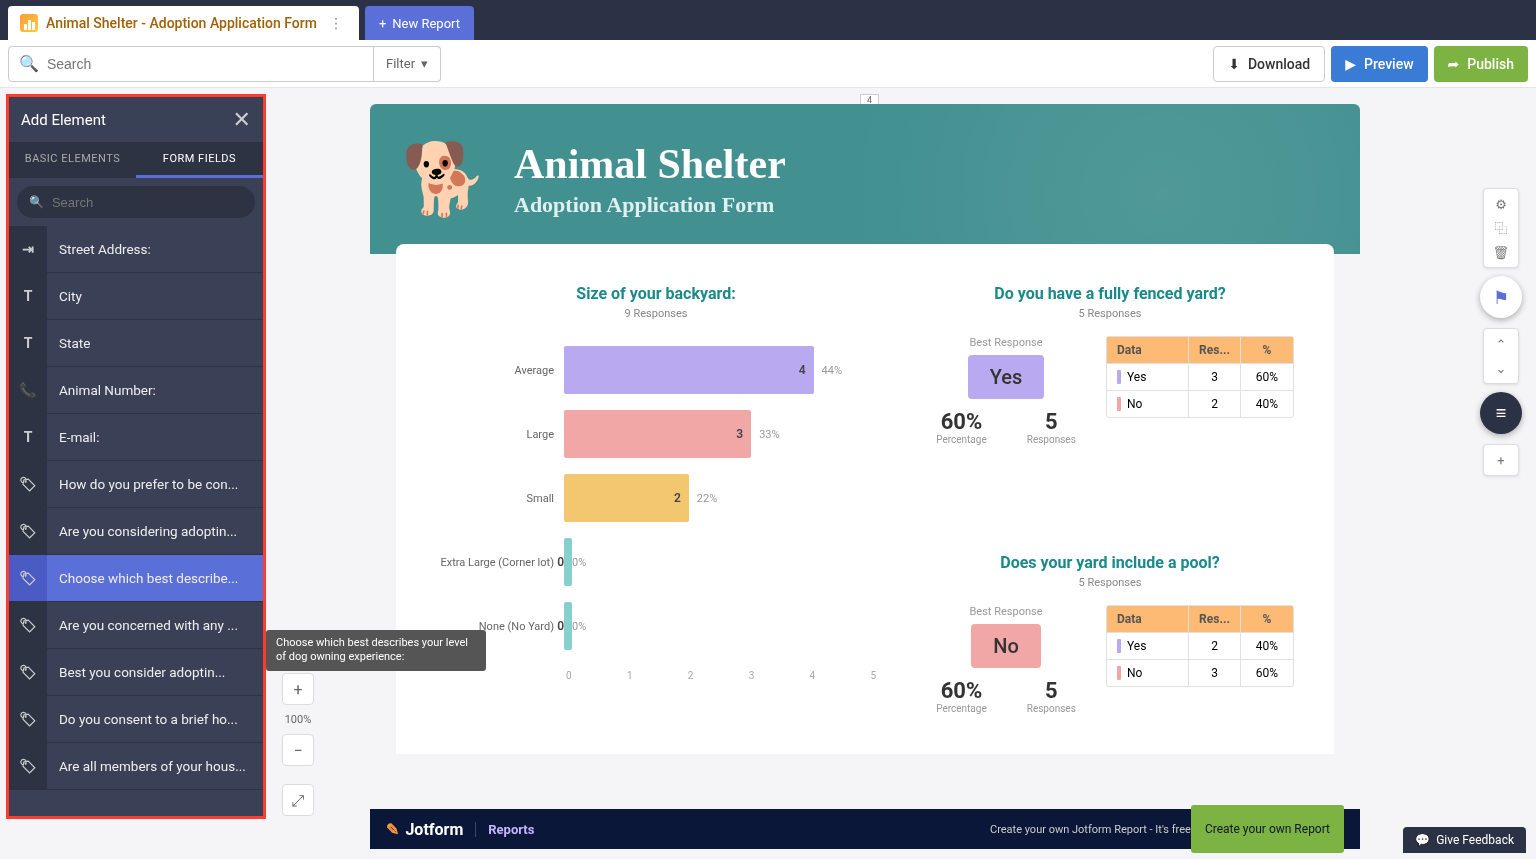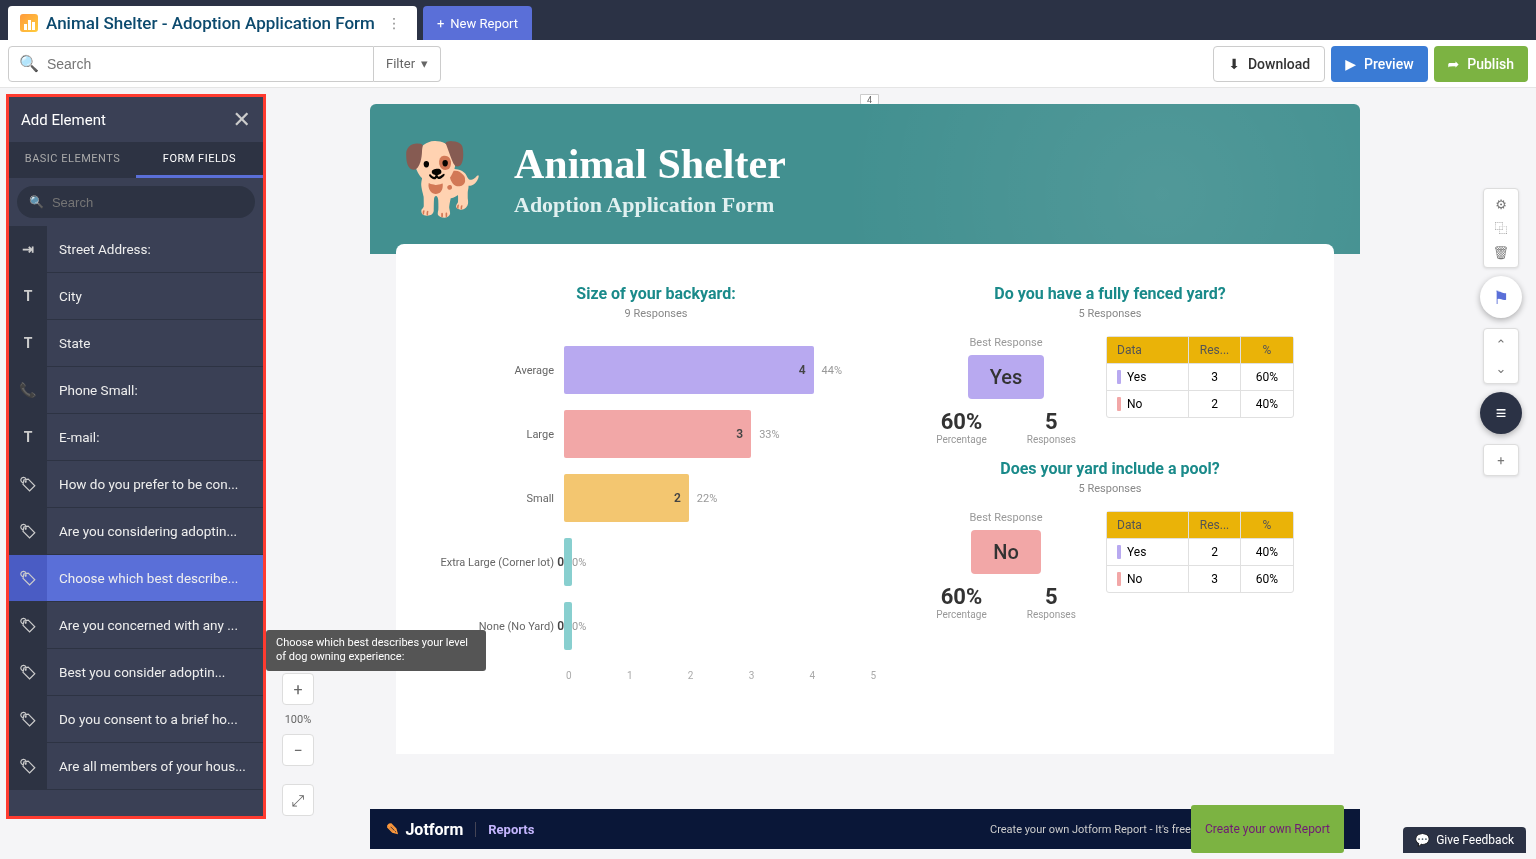--- a/index.html
+++ b/index.html
@@ -3,21 +3,21 @@
 <meta charset="utf-8">
 <style>
 * { box-sizing: border-box; margin: 0; padding: 0; }
 body { font-family: -apple-system, BlinkMacSystemFont, "Segoe UI", Roboto, sans-serif; background: #2b3245; overflow: hidden; width: 1536px; height: 859px; position: relative; }
 
 
 .topbar { height: 40px; background: #2b3245; display: flex; align-items: center; padding: 0 8px; }
 .tab { background: #fff; height: 34px; display: flex; align-items: center; padding: 0 12px; border-radius: 4px 4px 0 0; margin-top: 6px; gap: 8px; }
 .tab-icon { width: 18px; height: 18px; border-radius: 3px; background: linear-gradient(135deg,#ff9a3c,#ffcc3c); display: flex; align-items: flex-end; justify-content: center; padding: 2px; gap: 1px; }
 .tab-icon span { background: #fff; width: 3px; }
-.tab-title { font-size: 17px; color: #0c4a6e; font-weight: 500; }
+.tab-title { font-size: 14px; color: #a16207; font-weight: 500; }
 .tab-menu { color: #888; font-size: 14px; padding: 0 4px; cursor: pointer; }
 .new-report-btn { background: #5a6fd8; color: #fff; height: 34px; margin-top: 6px; margin-left: 6px; padding: 0 14px; border-radius: 4px 4px 0 0; display: flex; align-items: center; gap: 6px; font-size: 13px; cursor: pointer; }
 
 
 .toolbar { background: #fff; height: 48px; display: flex; align-items: center; padding: 8px; gap: 6px; border-bottom: 1px solid #e5e5e5; }
 .search-group { display: flex; flex: 0 0 auto; }
 .search-box { width: 366px; height: 36px; border: 1px solid #ccc; border-radius: 4px 0 0 4px; display: flex; align-items: center; padding: 0 10px; gap: 8px; }
 .search-box input { border: none; outline: none; font-size: 14px; flex: 1; }
 .filter-btn { height: 36px; border: 1px solid #ccc; border-left: none; border-radius: 0 4px 4px 0; padding: 0 12px; display: flex; align-items: center; gap: 6px; font-size: 13px; color: #666; cursor: pointer; }
 .toolbar-spacer { flex: 1; }
@@ -70,51 +70,51 @@
 .chart-sub { color: #888; font-size: 11px; text-align: center; margin-top: 4px; }
 .hbar-chart { margin-top: 24px; }
 .hbar-row { display: flex; align-items: center; height: 52px; margin-bottom: 12px; }
 .hbar-label { width: 128px; text-align: right; font-size: 11px; color: #666; padding-right: 10px; }
 .hbar-track { flex: 1; position: relative; height: 48px; }
 .hbar-bar { height: 100%; display: flex; align-items: center; justify-content: flex-end; padding-right: 8px; font-size: 12px; font-weight: 600; color: #444; border-radius: 2px; }
 .hbar-pct { position: absolute; left: calc(var(--w) + 8px); top: 50%; transform: translateY(-50%); font-size: 11px; color: #999; }
 .hbar-axis { display: flex; margin-left: 130px; justify-content: space-between; font-size: 10px; color: #aaa; padding-top: 6px;}
 
 
-.chart-col-right { flex: 1; display: flex; flex-direction: column; gap: 14px; }
+.chart-col-right { flex: 1; display: flex; flex-direction: column; gap: 14px; justify-content: space-between; }
 .mini-report { }
 .mini-body { display: flex; gap: 20px; margin-top: 16px; align-items: flex-start; }
 .best-resp { flex: 0 0 160px; text-align: center; }
 .best-resp-label { font-size: 11px; color: #999; }
 .best-badge { display: inline-block; padding: 10px 22px; border-radius: 4px; font-size: 20px; font-weight: 500; margin-top: 6px; }
 .badge-purple { background: #b8a9f0; color: #333; }
 .badge-pink { background: #f2a7a7; color: #333; }
 .stat-row { display: flex; gap: 40px; justify-content: center; margin-top: 10px; }
 .stat { text-align: center; }
 .stat-val { font-size: 22px; font-weight: 700; color: #333; }
 .stat-lbl { font-size: 10px; color: #999; }
 .mini-table { flex: 1; border: 1px solid #e0e0e0; border-radius: 3px; font-size: 12px; }
 .mini-table-row { display: flex; border-bottom: 1px solid #e0e0e0; }
 .mini-table-row:last-child { border-bottom: none; }
 .mt-cell { padding: 6px 10px; border-right: 1px solid #e0e0e0; display: flex; align-items: center; gap: 6px; }
 .mt-cell:last-child { border-right: none; }
-.mt-h { background: #eab308; font-weight: 400; color: #555; }
+.mt-h { background: #fdba74; font-weight: 700; color: #555; }
 .mt-c1 { flex: 1; }
 .mt-c2 { width: 52px; justify-content: center; }
 .mt-c3 { width: 52px; justify-content: center; }
 .swatch { width: 4px; height: 14px; border-radius: 1px; }
 
 
 .report-footer { position: absolute; bottom: 0; left: 0; right: 0; height: 40px; background: #0a1738; display: flex; align-items: center; padding: 0 16px; color: #fff; font-size: 13px; }
 .jf-logo { display: flex; align-items: center; gap: 6px; font-weight: 700; font-size: 16px; }
 .jf-pen { color: #ff9a3c; font-size: 16px; }
 .jf-reports { margin-left: 12px; padding-left: 12px; border-left: 1px solid #445; font-size: 13px; color: #c4b5fd; font-weight: bold; }
 .footer-spacer { flex: 1; }
 .footer-text { font-size: 11px; color: #ccc; }
-.create-btn { background: #7cb342; color: #701a75; padding: 17px 14px; border-radius: 3px; font-size: 12px; cursor: pointer; }
+.create-btn { background: #7cb342; color: #0f172a; padding: 17px 14px; border-radius: 3px; font-size: 12px; cursor: pointer; }
 
 
 .side-controls { position: absolute; right: 14px; top: 100px; display: flex; flex-direction: column; gap: 4px; align-items: center; }
 .side-stack { background: #fff; border: 1px solid #ddd; border-radius: 4px; padding: 4px; display: flex; flex-direction: column; gap: 2px; box-shadow: 0 1px 3px rgba(0,0,0,0.1); }
 .side-btn { width: 26px; height: 22px; display: flex; align-items: center; justify-content: center; color: #777; cursor: pointer; font-size: 13px; }
 .side-fab { width: 42px; height: 42px; border-radius: 50%; background: #2b3245; color: #fff; display: flex; align-items: center; justify-content: center; font-size: 18px; box-shadow: 0 2px 6px rgba(0,0,0,0.3); cursor: pointer; margin-top: 4px; }
 .side-fab.flag { background: #fff; color: #5a6fd8; }
 
 
 .give-feedback { position: absolute; right: 10px; bottom: 6px; background: #2b3245; color: #fff; font-size: 12px; padding: 6px 12px; border-radius: 4px 4px 0 0; display: flex; align-items: center; gap: 6px; cursor: pointer; }
@@ -195,21 +195,21 @@
         <div class="field-item">
           <div class="field-icon-col">
             <span style="font-weight:700;font-size:14px;">T</span>
           </div>
           <div class="field-label">State</div>
         </div>
         <div class="field-item">
           <div class="field-icon-col">
             <span style="font-weight:700;font-size:14px;">📞</span>
           </div>
-          <div class="field-label">Phone Small:</div>
+          <div class="field-label">Animal Number:</div>
         </div>
         <div class="field-item">
           <div class="field-icon-col">
             <span style="font-weight:700;font-size:14px;">T</span>
           </div>
           <div class="field-label">E-mail:</div>
         </div>
         <div class="field-item">
           <div class="field-icon-col">
             <span style="font-weight:700;font-size:14px;">🏷</span>

